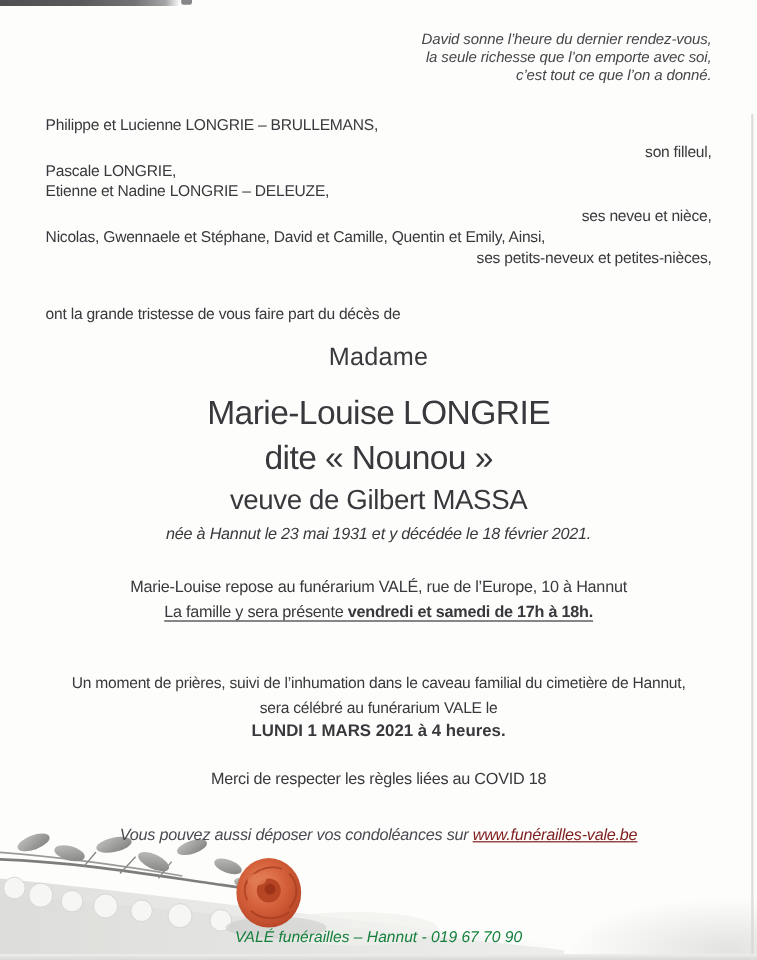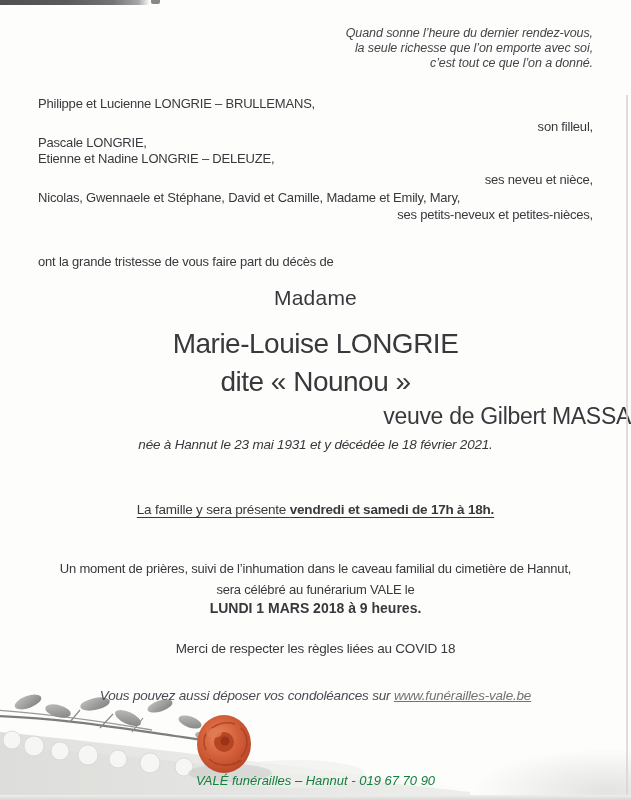--- a/index.html
+++ b/index.html
@@ -11,28 +11,28 @@
   }
   .line{position:absolute;white-space:nowrap;letter-spacing:-0.2px;}
   .left{left:38px;}
   .right{right:38px;text-align:right;}
   .center{left:0;width:631px;text-align:center;}
   .body-txt{font-size:13px;}
   .quote{font-style:italic;font-size:12.5px;color:#45454a;letter-spacing:-0.1px;}
   .h-madame{font-size:21px;letter-spacing:0.2px;}
   .h-name{font-size:28px;letter-spacing:-0.5px;}
   .h-nick{font-size:28px;letter-spacing:-0.5px;}
-  .h-widow{font-size:23px;letter-spacing:-0.3px;text-align:right;}
+  .h-widow{font-size:23px;letter-spacing:-0.3px;}
   .dates{font-style:italic;font-size:13.5px;}
   .repose{font-size:13.5px;}
   .sched{font-size:13.5px;text-decoration:underline;text-underline-offset:3px;}
   .cer{font-size:13px;}
   .cer-bold{font-size:14px;font-weight:bold;letter-spacing:0;}
   .condol{font-style:italic;font-size:13.5px;color:#4a4a52;z-index:3;}
-  .condol a{color:#737373;text-decoration:underline;font-style:italic;cursor:pointer;}
+  .condol a{color:#7f1d1d;text-decoration:underline;font-style:italic;cursor:pointer;}
   .footer{font-style:italic;font-size:13px;color:#15803d;z-index:3;letter-spacing:0;}
   strong{font-weight:bold;}
   
   .smudge{position:absolute;left:0;top:0;width:150px;height:5px;z-index:4;
     background:linear-gradient(90deg,#505052 0%,#5a5a5c 45%,#737375 75%,#a5a5a7 92%,rgba(160,160,160,0) 100%);
     border-radius:0 0 3px 0;}
   .smudge-blob{position:absolute;left:151px;top:0;width:9px;height:4px;background:#87878a;border-radius:0 0 2px 2px;z-index:4;}
   .edge-right{position:absolute;left:626px;top:95px;width:2px;height:705px;background:#d6d6d4;opacity:.8;z-index:2;}
   .edge-bottom{position:absolute;left:0;top:795px;width:631px;height:5px;
     background:linear-gradient(180deg,#eeeeec,#d8d8d6);z-index:2;}
@@ -44,44 +44,45 @@
 <body>
 
 <div class="page">
 
   <div class="smudge"></div>
   <div class="smudge-blob"></div>
   <div class="edge-right"></div>
   <div class="edge-bottom"></div>
   <div class="corner-wash"></div>
 
-  <div class="line right quote" style="top:26px">Quand sonne l’heure du dernier rendez-vous,</div>
+  <div class="line right quote" style="top:26px">David sonne l’heure du dernier rendez-vous,</div>
   <div class="line right quote" style="top:41px">la seule richesse que l’on emporte avec soi,</div>
   <div class="line right quote" style="top:56px">c’est tout ce que l’on a donné.</div>
 
   <div class="line left body-txt" style="top:96px">Philippe et Lucienne LONGRIE – BRULLEMANS,</div>
   <div class="line right body-txt" style="top:119px">son filleul,</div>
   <div class="line left body-txt" style="top:135px">Pascale LONGRIE,</div>
   <div class="line left body-txt" style="top:151px">Etienne et Nadine LONGRIE – DELEUZE,</div>
   <div class="line right body-txt" style="top:172px">ses neveu et nièce,</div>
-  <div class="line left body-txt" style="top:190px">Nicolas, Gwennaele et Stéphane, David et Camille, Madame et Emily, Mary,</div>
+  <div class="line left body-txt" style="top:190px">Nicolas, Gwennaele et Stéphane, David et Camille, Quentin et Emily, Ainsi,</div>
   <div class="line right body-txt" style="top:207px">ses petits-neveux et petites-nièces,</div>
   <div class="line left body-txt" style="top:254px">ont la grande tristesse de vous faire part du décès de</div>
 
   <div class="line center h-madame" style="top:286px">Madame</div>
   <div class="line center h-name" style="top:328px">Marie-Louise LONGRIE</div>
   <div class="line center h-nick" style="top:366px">dite « Nounou »</div>
   <div class="line center h-widow" style="top:403px">veuve de Gilbert MASSA</div>
   <div class="line center dates" style="top:437px">née à Hannut le 23 mai 1931 et y décédée le 18 février 2021.</div>
 
+  <div class="line center repose" style="top:481px">Marie-Louise repose au funérarium VALÉ, rue de l’Europe, 10 à Hannut</div>
   <div class="line center sched" style="top:502px"><span>La famille y sera présente </span><strong>vendredi et samedi de 17h à 18h.</strong></div>
 
   <div class="line center cer" style="top:561px">Un moment de prières, suivi de l’inhumation dans le caveau familial du cimetière de Hannut,</div>
   <div class="line center cer" style="top:582px">sera célébré au funérarium VALE le</div>
-  <div class="line center cer-bold" style="top:600px">LUNDI 1 MARS 2018 à 9 heures.</div>
+  <div class="line center cer-bold" style="top:600px">LUNDI 1 MARS 2021 à 4 heures.</div>
   <div class="line center cer" style="top:641px;font-size:13.5px">Merci de respecter les règles liées au COVID 18</div>
 
   <div class="line center condol" style="top:688px"><span>Vous pouvez aussi déposer vos condoléances sur </span><a>www.funérailles-vale.be</a></div>
 
   <svg class="rose-art" viewBox="0 0 470 110" aria-hidden="true">
     <defs>
       <linearGradient id="fabricGrad" x1="0" y1="0" x2="1" y2="0">
         <stop offset="0" stop-color="#dededc" stop-opacity="1"></stop>
         <stop offset="0.55" stop-color="#e7e7e5" stop-opacity="0.75"></stop>
         <stop offset="0.85" stop-color="#efefed" stop-opacity="0.35"></stop>

